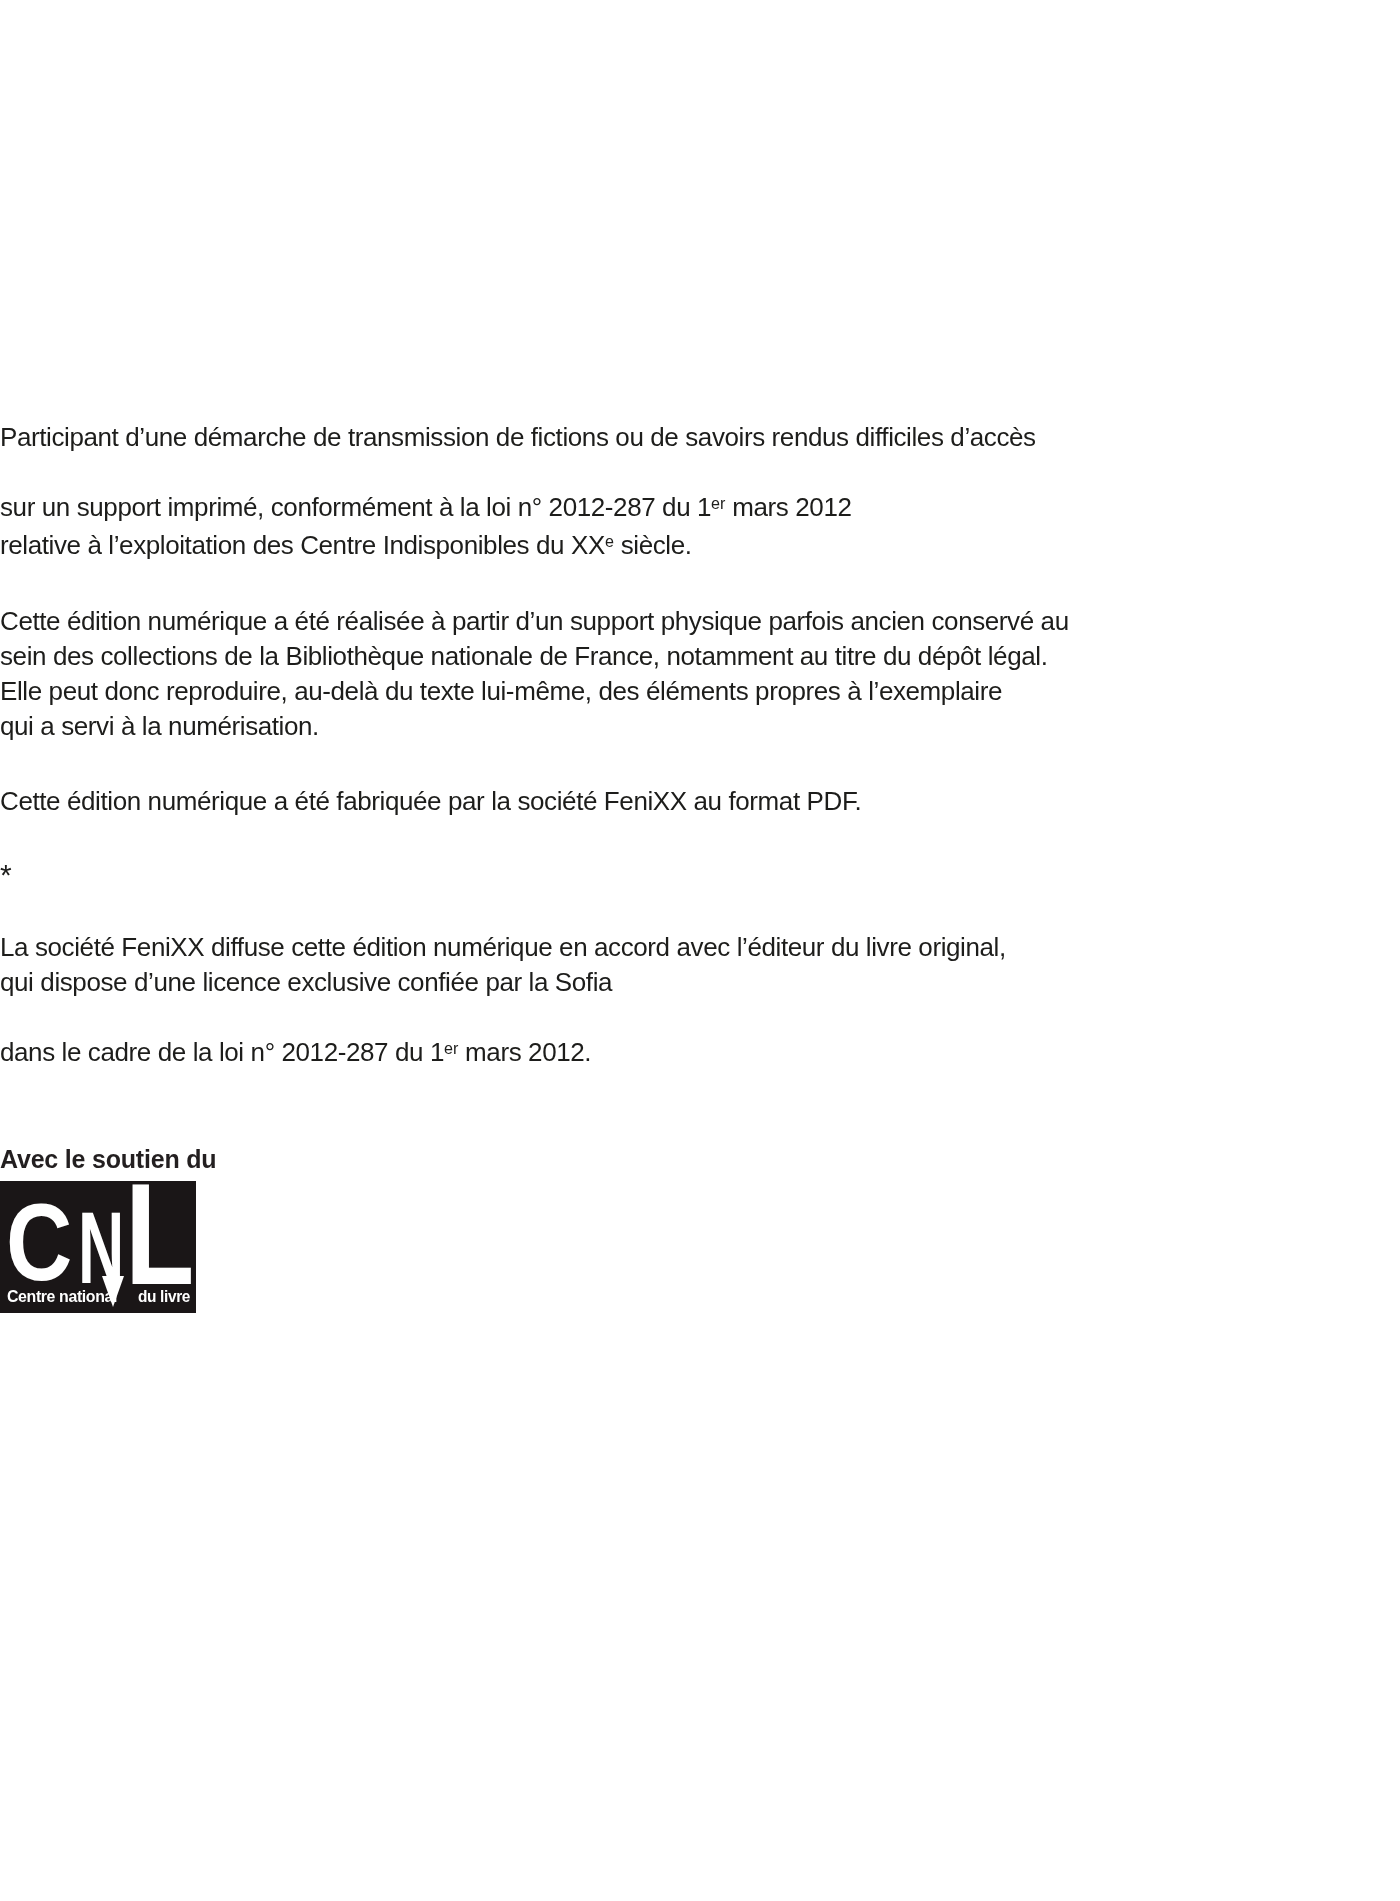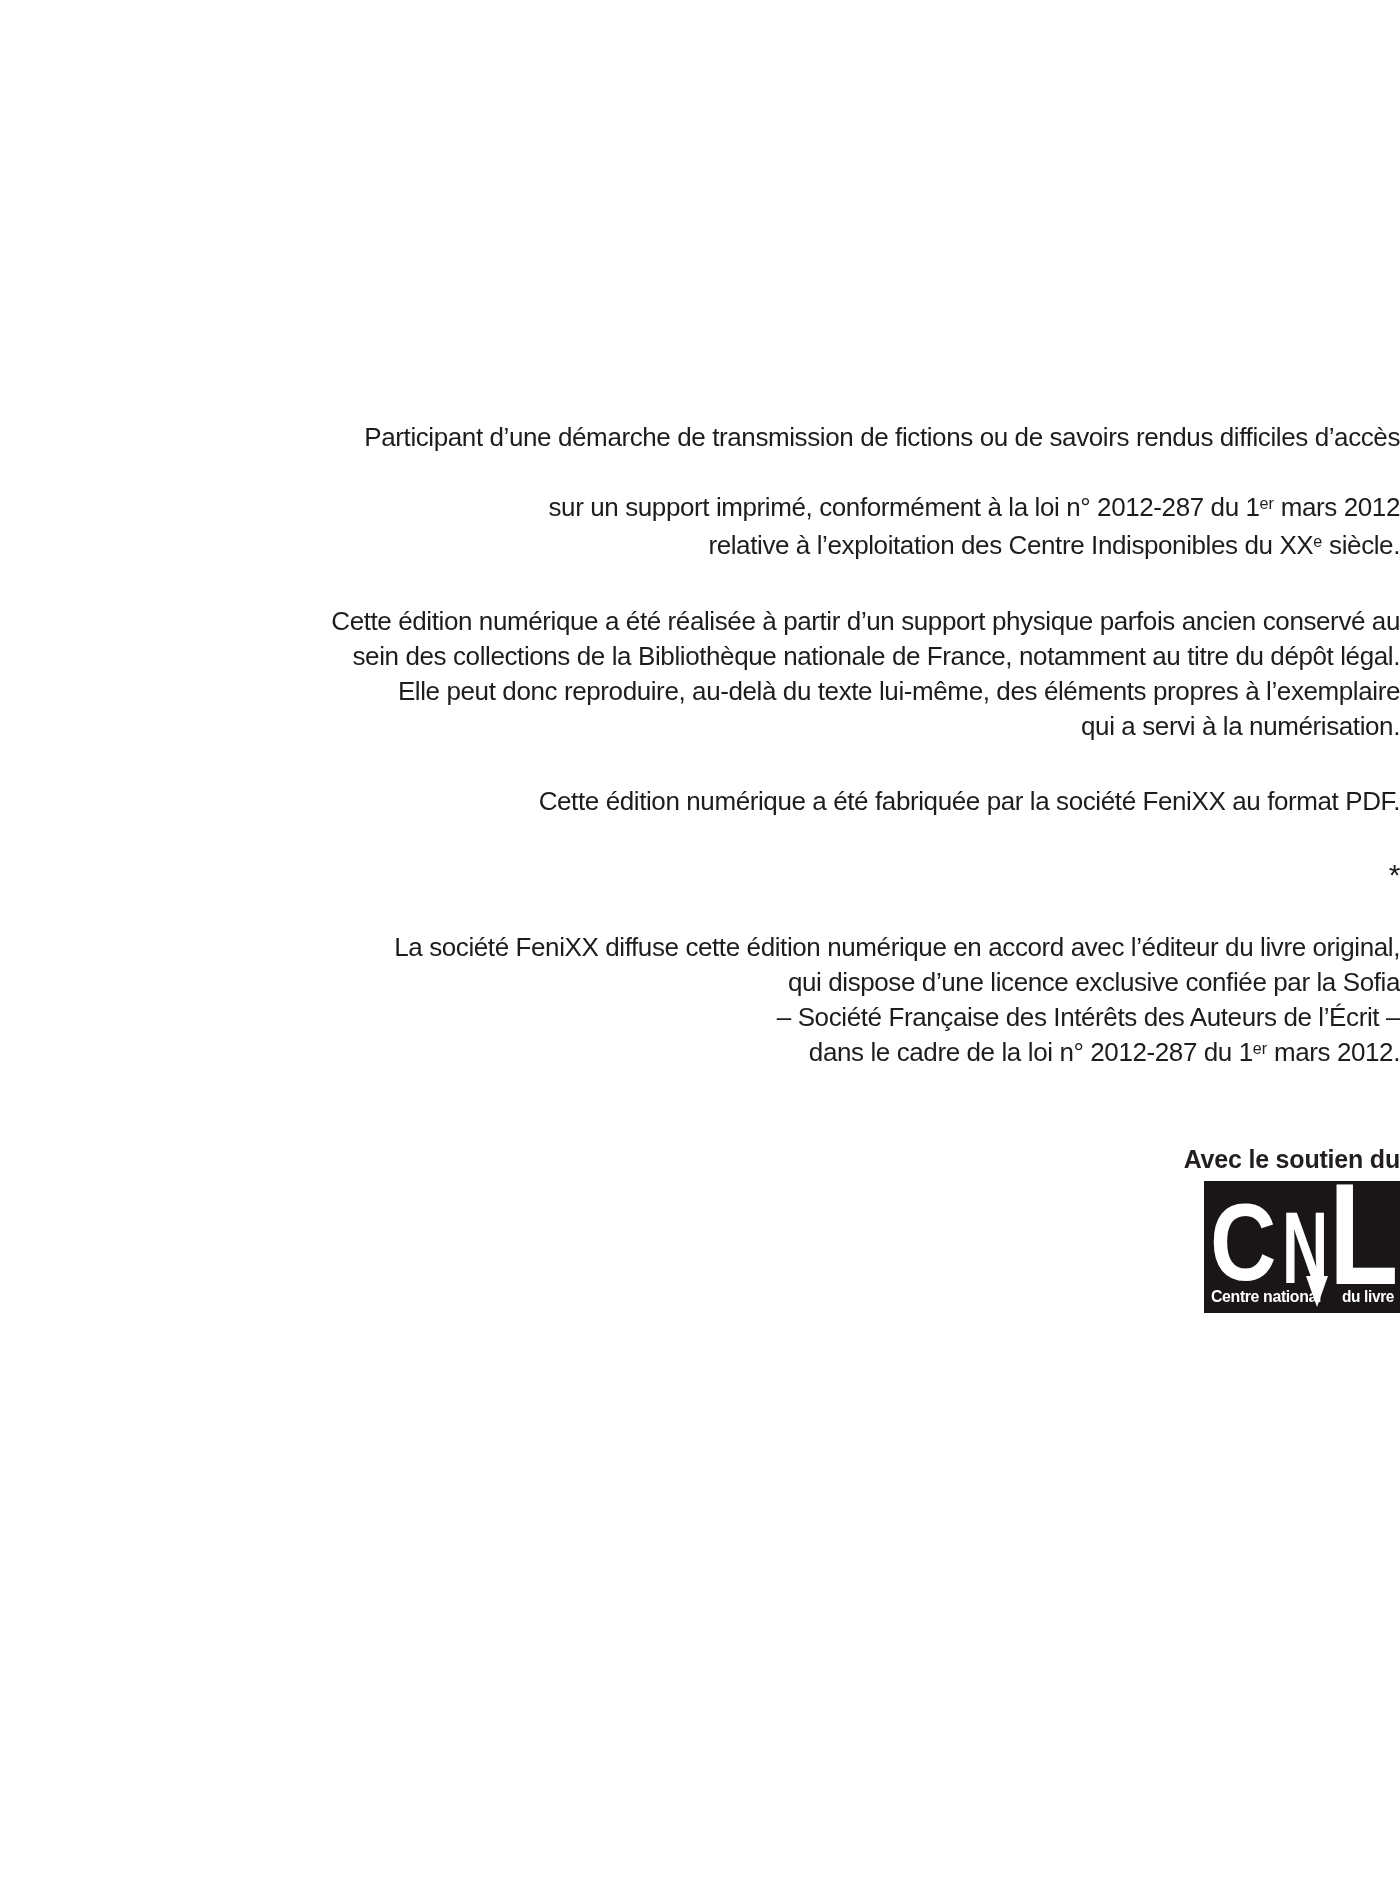--- a/index.html
+++ b/index.html
@@ -11,27 +11,27 @@
   }
   .page {
     position: relative;
     width: 1400px; height: 1901px;
     background: #ffffff;
     overflow: hidden;
   }
   .notice {
     position: absolute;
     top: 420px; left: 0; right: 0;
-    text-align: right;
+    text-align: left;
     font-size: 26px;
     line-height: 35px;
     letter-spacing: -0.4px;
   }
   .para { margin: 0 0 38px 0; }
-  .para.gap-lg { margin-bottom: 40px; padding-left: 10px; }
+  .para.gap-lg { margin-bottom: 40px; }
   .line { white-space: nowrap; }
   sup {
     font-size: 0.62em;
     vertical-align: baseline;
     position: relative;
     top: -0.45em;
     letter-spacing: 0;
   }
   .separator {
     margin: 0 0 38px 0;
@@ -75,21 +75,21 @@
     <p class="para">
       <span class="line">Cette édition numérique a été fabriquée par la société FeniXX au format PDF.</span>
     </p>
 
 
     <p class="separator">*</p>
 
     <p class="para">
       <span class="line">La société FeniXX diffuse cette édition numérique en accord avec l’éditeur du livre original,</span><br>
       <span class="line">qui dispose d’une licence exclusive confiée par la Sofia</span><br>
-      <span class="line">– Société Française des Intérêts des Auteurs de l’Écrit –</span><br>
+      <br>
       <span class="line"><span>dans le cadre de la loi n° 2012-287 du 1</span><sup>er</sup><span> mars 2012.</span></span>
     </p>
 
     <div class="support">
       <p class="support-caption">Avec le soutien du</p>
       <div class="logo-wrap">
         <svg class="cnl-svg" width="196" height="132" viewBox="0 0 196 132" xmlns="http://www.w3.org/2000/svg">
           <rect x="0" y="0" width="196" height="132" fill="#1a1617"></rect>
           <text x="6" y="99" font-family="Liberation Sans, DejaVu Sans, sans-serif" font-weight="700" font-size="110" fill="#ffffff" textLength="66" lengthAdjust="spacingAndGlyphs">C</text>
           <text x="78" y="102" font-family="Liberation Sans, DejaVu Sans, sans-serif" font-weight="700" font-size="102" fill="#ffffff" textLength="46" lengthAdjust="spacingAndGlyphs">N</text>

